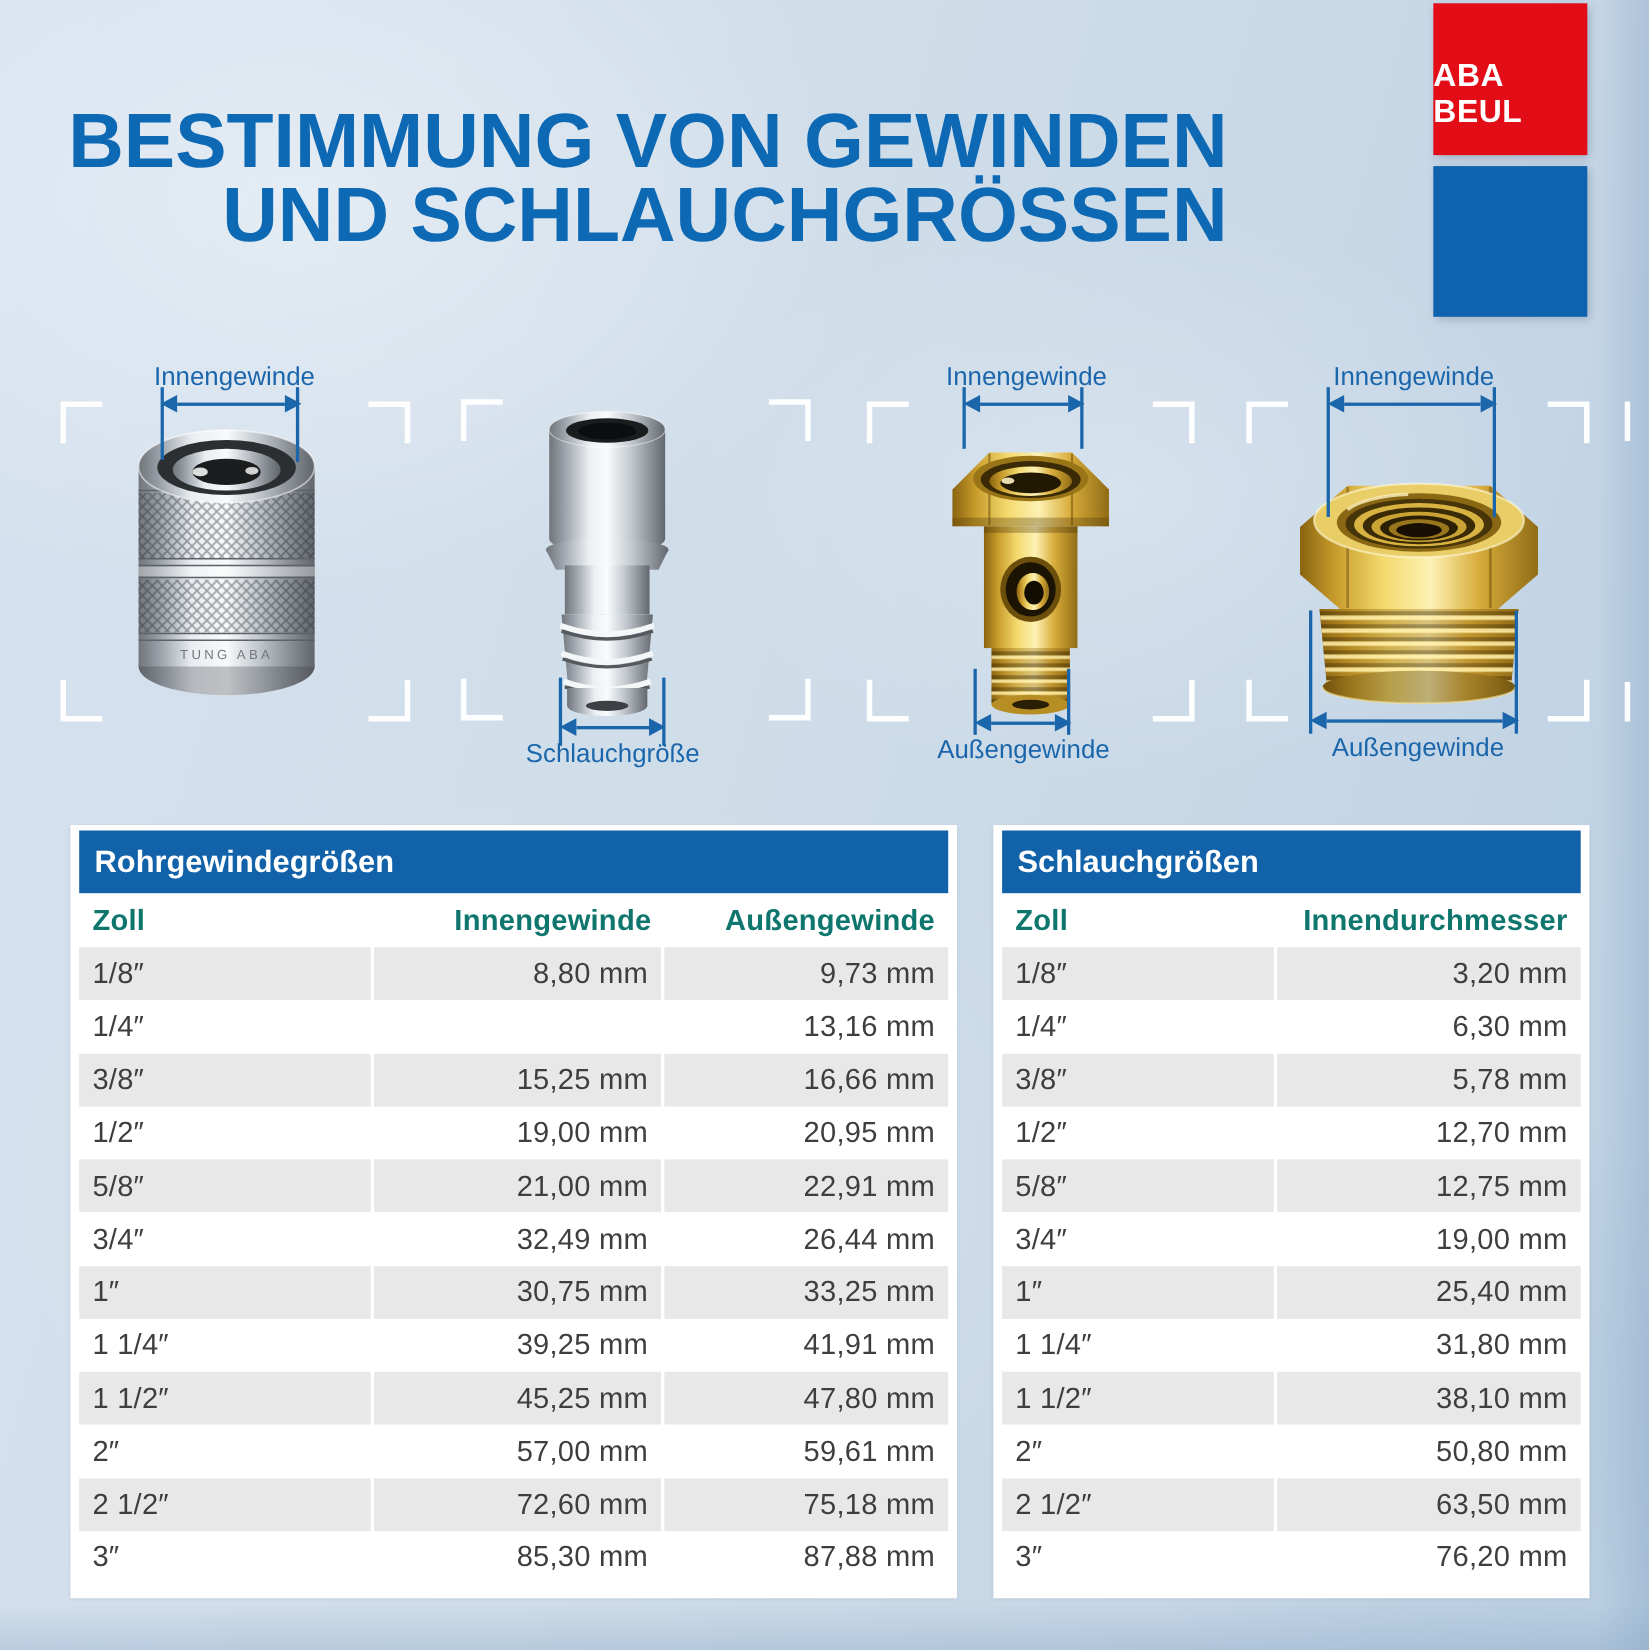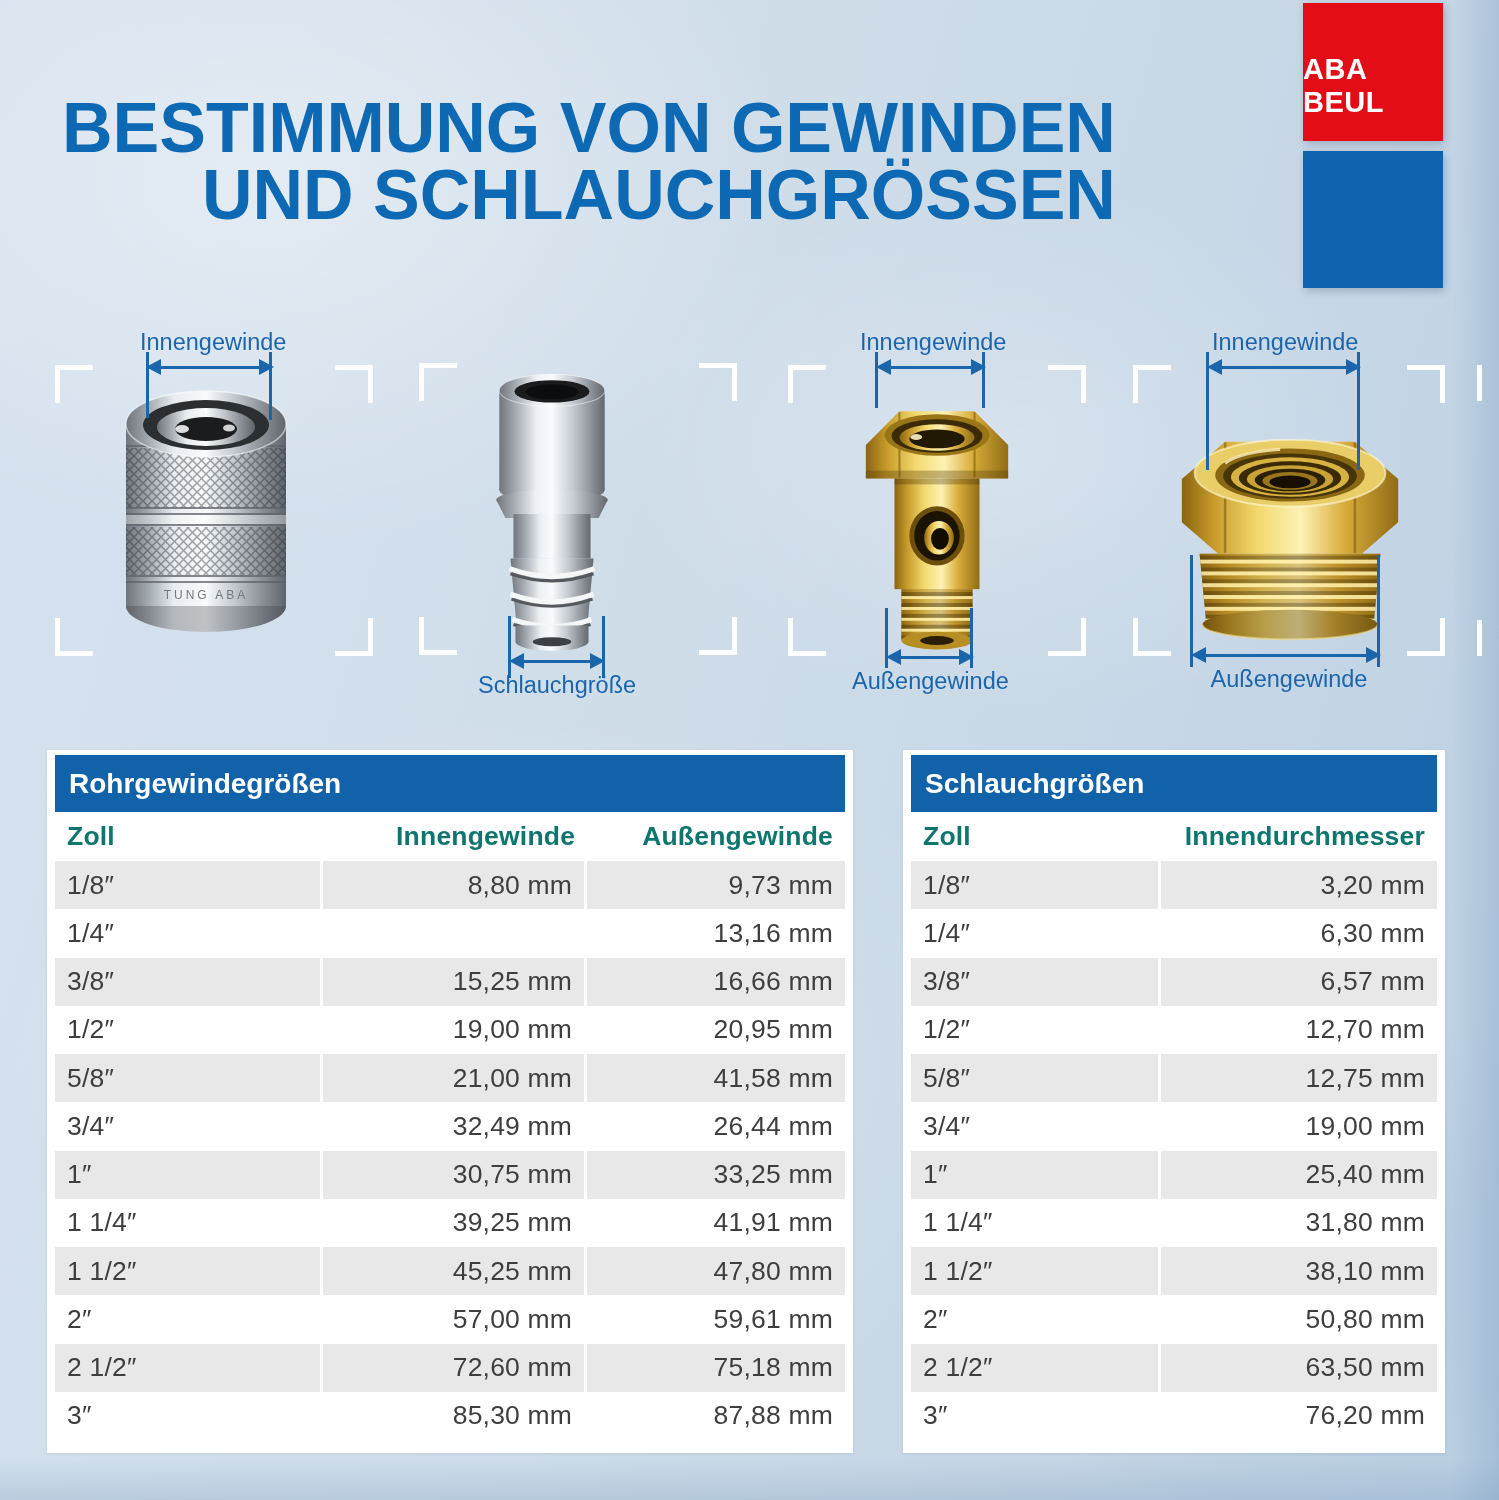--- a/index.html
+++ b/index.html
@@ -289,21 +289,21 @@
 
   <div class="ann" style="left:1212px;top:329px;width:145px">Innengewinde</div>
   <div class="dim" style="left:1222px;top:366px;width:124px"></div>
   <div class="ext" style="left:1206px;top:352px;height:118px"></div>
   <div class="ext" style="left:1357px;top:352px;height:118px"></div>
   <div class="dim" style="left:1206px;top:654px;width:160px"></div>
   <div class="ext" style="left:1190px;top:555px;height:112px"></div>
   <div class="ext" style="left:1377px;top:555px;height:112px"></div>
   <div class="ann" style="left:1210px;top:666px;width:158px">Außengewinde</div>
 
-  <div class="card t3" style="left:47px;width:806px">
+  <div class="card t3" style="left:64px;width:806px">
     <div class="thead">
       <span>Rohrgewindegrößen</span>
     </div>
     <div class="cols">
         <div class="cell c0 a-l">Zoll</div>
         <div class="cell c1 a-r">Innengewinde</div>
         <div class="cell c2 a-r">Außengewinde</div>
       </div>
     <div class="rows">
         <div class="trow g">
@@ -321,21 +321,21 @@
           <div class="cell c2 a-r">16,66 mm</div>
         </div>
         <div class="trow">
           <div class="cell c0 a-l">1/2″</div>
           <div class="cell c1 a-r">19,00 mm</div>
           <div class="cell c2 a-r">20,95 mm</div>
         </div>
         <div class="trow g">
           <div class="cell c0 a-l">5/8″</div>
           <div class="cell c1 a-r">21,00 mm</div>
-          <div class="cell c2 a-r">41,58 mm</div>
+          <div class="cell c2 a-r">22,91 mm</div>
         </div>
         <div class="trow">
           <div class="cell c0 a-l">3/4″</div>
           <div class="cell c1 a-r">32,49 mm</div>
           <div class="cell c2 a-r">26,44 mm</div>
         </div>
         <div class="trow g">
           <div class="cell c0 a-l">1″</div>
           <div class="cell c1 a-r">30,75 mm</div>
           <div class="cell c2 a-r">33,25 mm</div>
@@ -380,21 +380,21 @@
         <div class="trow g">
           <div class="cell c0 a-l">1/8″</div>
           <div class="cell c1 a-r">3,20 mm</div>
         </div>
         <div class="trow">
           <div class="cell c0 a-l">1/4″</div>
           <div class="cell c1 a-r">6,30 mm</div>
         </div>
         <div class="trow g">
           <div class="cell c0 a-l">3/8″</div>
-          <div class="cell c1 a-r">6,57 mm</div>
+          <div class="cell c1 a-r">5,78 mm</div>
         </div>
         <div class="trow">
           <div class="cell c0 a-l">1/2″</div>
           <div class="cell c1 a-r">12,70 mm</div>
         </div>
         <div class="trow g">
           <div class="cell c0 a-l">5/8″</div>
           <div class="cell c1 a-r">12,75 mm</div>
         </div>
         <div class="trow">

